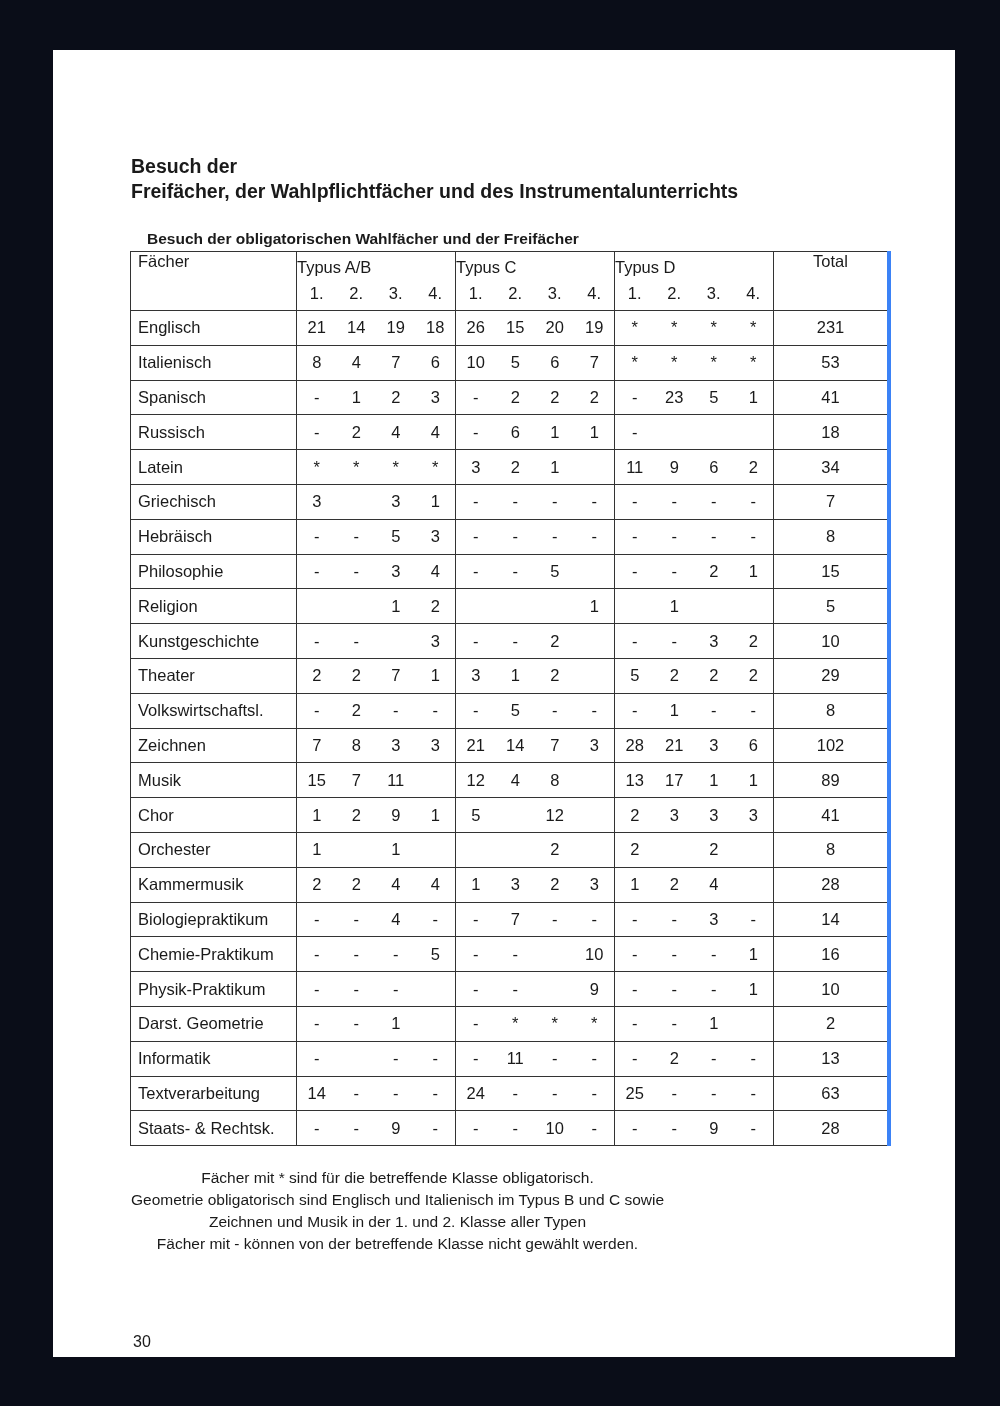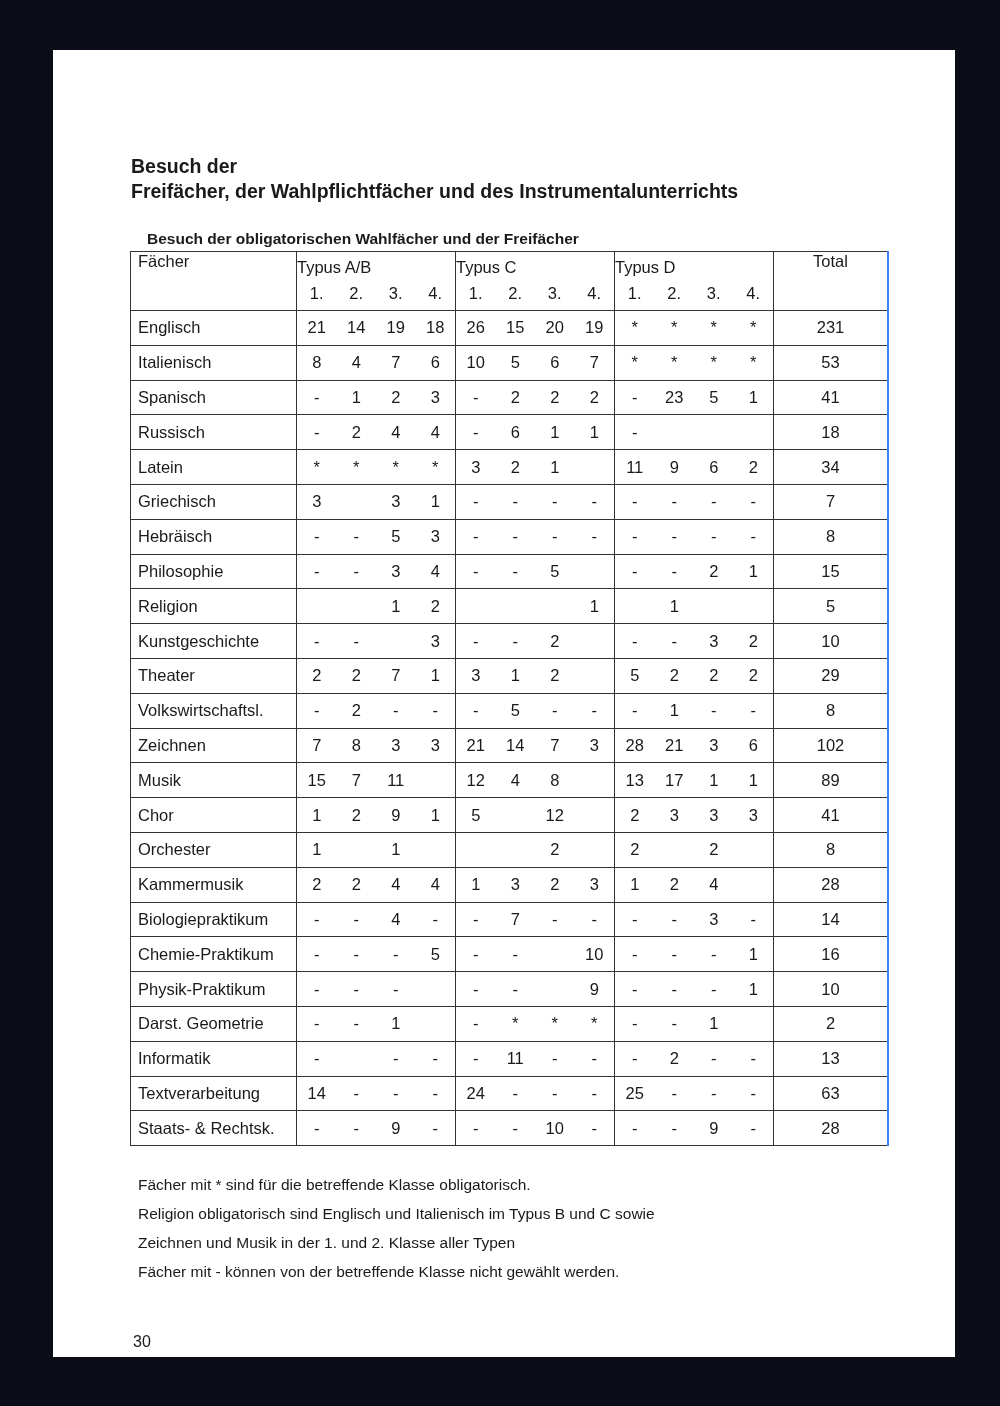--- a/index.html
+++ b/index.html
@@ -43,35 +43,35 @@
     padding: 0;
     height: 33.8px;
     font-weight: normal;
     text-align: center;
     vertical-align: middle;
     white-space: nowrap;
   }
   .col-subject { width: 158px; text-align: left !important; padding-left: 7px !important; border-left: 1px solid #333; border-right: 1px solid #333; }
   .c1 { width: 39.5px; }
   .c4 { border-right: 1px solid #333; }
-  .col-total { width: 113px; border-right: 2px solid #3b82f6; }
+  .col-total { width: 113px; border-right: 4px solid #3b82f6; }
   thead td { height: 58px !important; vertical-align: top !important; }
   .hdr-wrap { position: relative; height: 58px; }
   .hdr-group { position: absolute; left: 0; right: 0; top: 6px; text-align: left; }
   .hdr-sub { position: absolute; left: 0; right: 0; top: 32px; display: flex; }
   .hdr-sub span { flex: 1; text-align: center; }
   .hdr-subject { padding-top: 6px; text-align: left; }
   .hdr-total { padding-top: 6px; }
   .notes {
     position: absolute;
     left: 78px; top: 1117px;
     font-size: 15.5px;
     line-height: 22px;
   }
-  .notes div { margin: 7px; }
+  .notes div { margin: 0; text-align: center; }
   .page-num {
     position: absolute;
     left: 80px; top: 1258px;
     font-size: 16px;
     margin-top: 25px;
   }
 </style>
 </head>
 <body>
 
@@ -505,19 +505,19 @@
           <td class="c1">-</td>
           <td class="c1">9</td>
           <td class="c1 c4">-</td>
           <td class="col-total">28</td>
         </tr>
       </tbody>
   </table>
 
   <div class="notes">
     <div>Fächer mit * sind für die betreffende Klasse obligatorisch.</div>
-    <div>Religion obligatorisch sind Englisch und Italienisch im Typus B und C sowie</div>
+    <div>Geometrie obligatorisch sind Englisch und Italienisch im Typus B und C sowie</div>
     <div>Zeichnen und Musik in der 1. und 2. Klasse aller Typen</div>
     <div>Fächer mit - können von der betreffende Klasse nicht gewählt werden.</div>
   </div>
 
   <div class="page-num">30</div>
 </div>
 
 </body></html>

